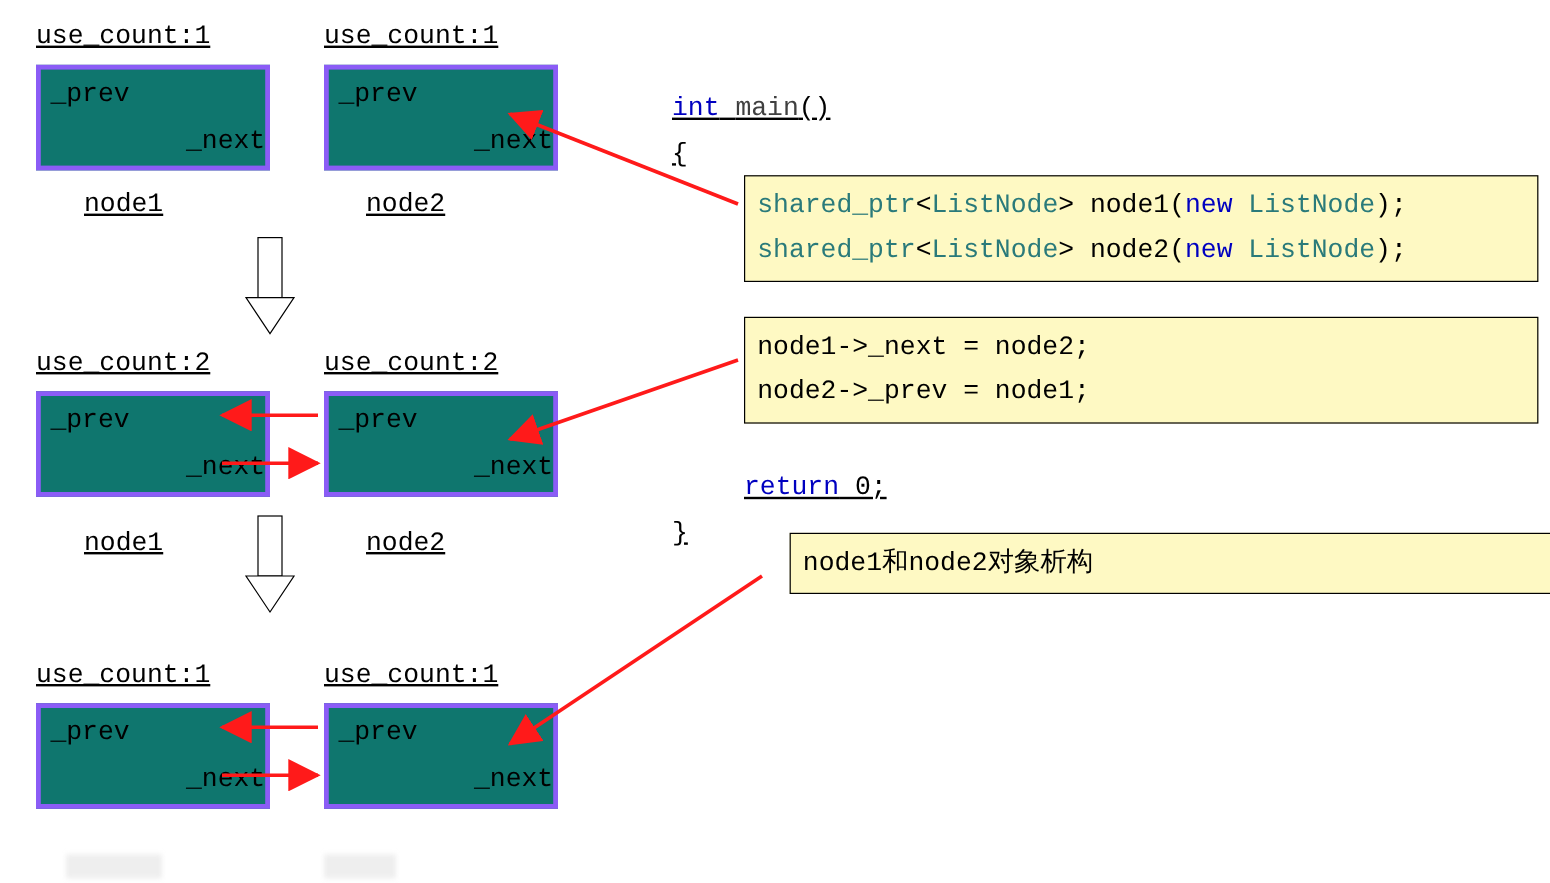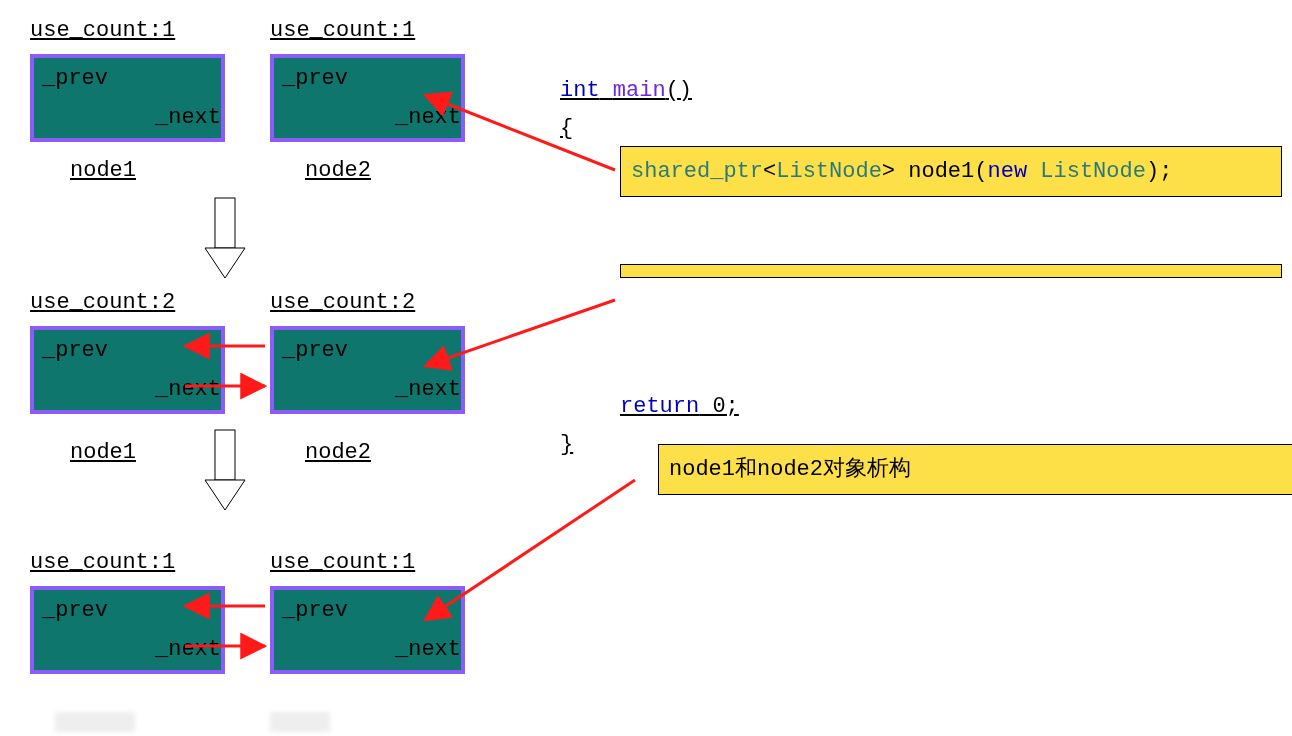--- a/index.html
+++ b/index.html
@@ -35,26 +35,26 @@
   .nodebox .next {
     position: absolute;
     right: 0;
     bottom: 8px;
     text-align: center;
   }
   .codebox {
     position: absolute;
     border: 1px solid #000;
     padding: 6px 10px;
-    background: #fde047;
+    background: #fef9c3;
     line-height: 1.7;
   }
   .kw { color: #0000c0; }
   .type { color: #2a7a7a; }
-  .fn { color: #6d28d9; }
+  .fn { color: #404040; }
   svg.overlay {
     position: absolute;
     left: 0;
     top: 0;
     pointer-events: none;
   }
   .clip {
     position:absolute;
     background:#eee;
     filter:blur(2px);
@@ -113,23 +113,29 @@
   <span> </span>
   <span class="fn">main</span><span>()</span>
 </div>
 <div class="label" style="left:560px; top:116px;">{</div>
 
 <div class="codebox" style="left:620px; top:146px; width:640px;">
   <div>
     <span class="type">shared_ptr</span><span>&lt;</span><span class="type">ListNode</span><span>&gt;</span>
     <span> </span><span>node1</span><span>(</span><span class="kw">new</span><span> </span><span class="type">ListNode</span><span>)</span><span>;</span>
   </div>
+  <div>
+    <span class="type">shared_ptr</span><span>&lt;</span><span class="type">ListNode</span><span>&gt;</span>
+    <span> </span><span>node2</span><span>(</span><span class="kw">new</span><span> </span><span class="type">ListNode</span><span>)</span><span>;</span>
+  </div>
 </div>
 
 <div class="codebox" style="left:620px; top:264px; width:640px;">
+  <div>node1-&gt;_next = node2;</div>
+  <div>node2-&gt;_prev = node1;</div>
 </div>
 
 <div class="label" style="left:620px; top:394px;">
   <span class="kw">return</span><span> 0;</span>
 </div>
 <div class="label" style="left:560px; top:432px;">}</div>
 
 <div class="codebox" style="left:640px; top:444px; width:620px;margin-left:18px;">
   <div>node1和node2对象析构</div>
 </div>

